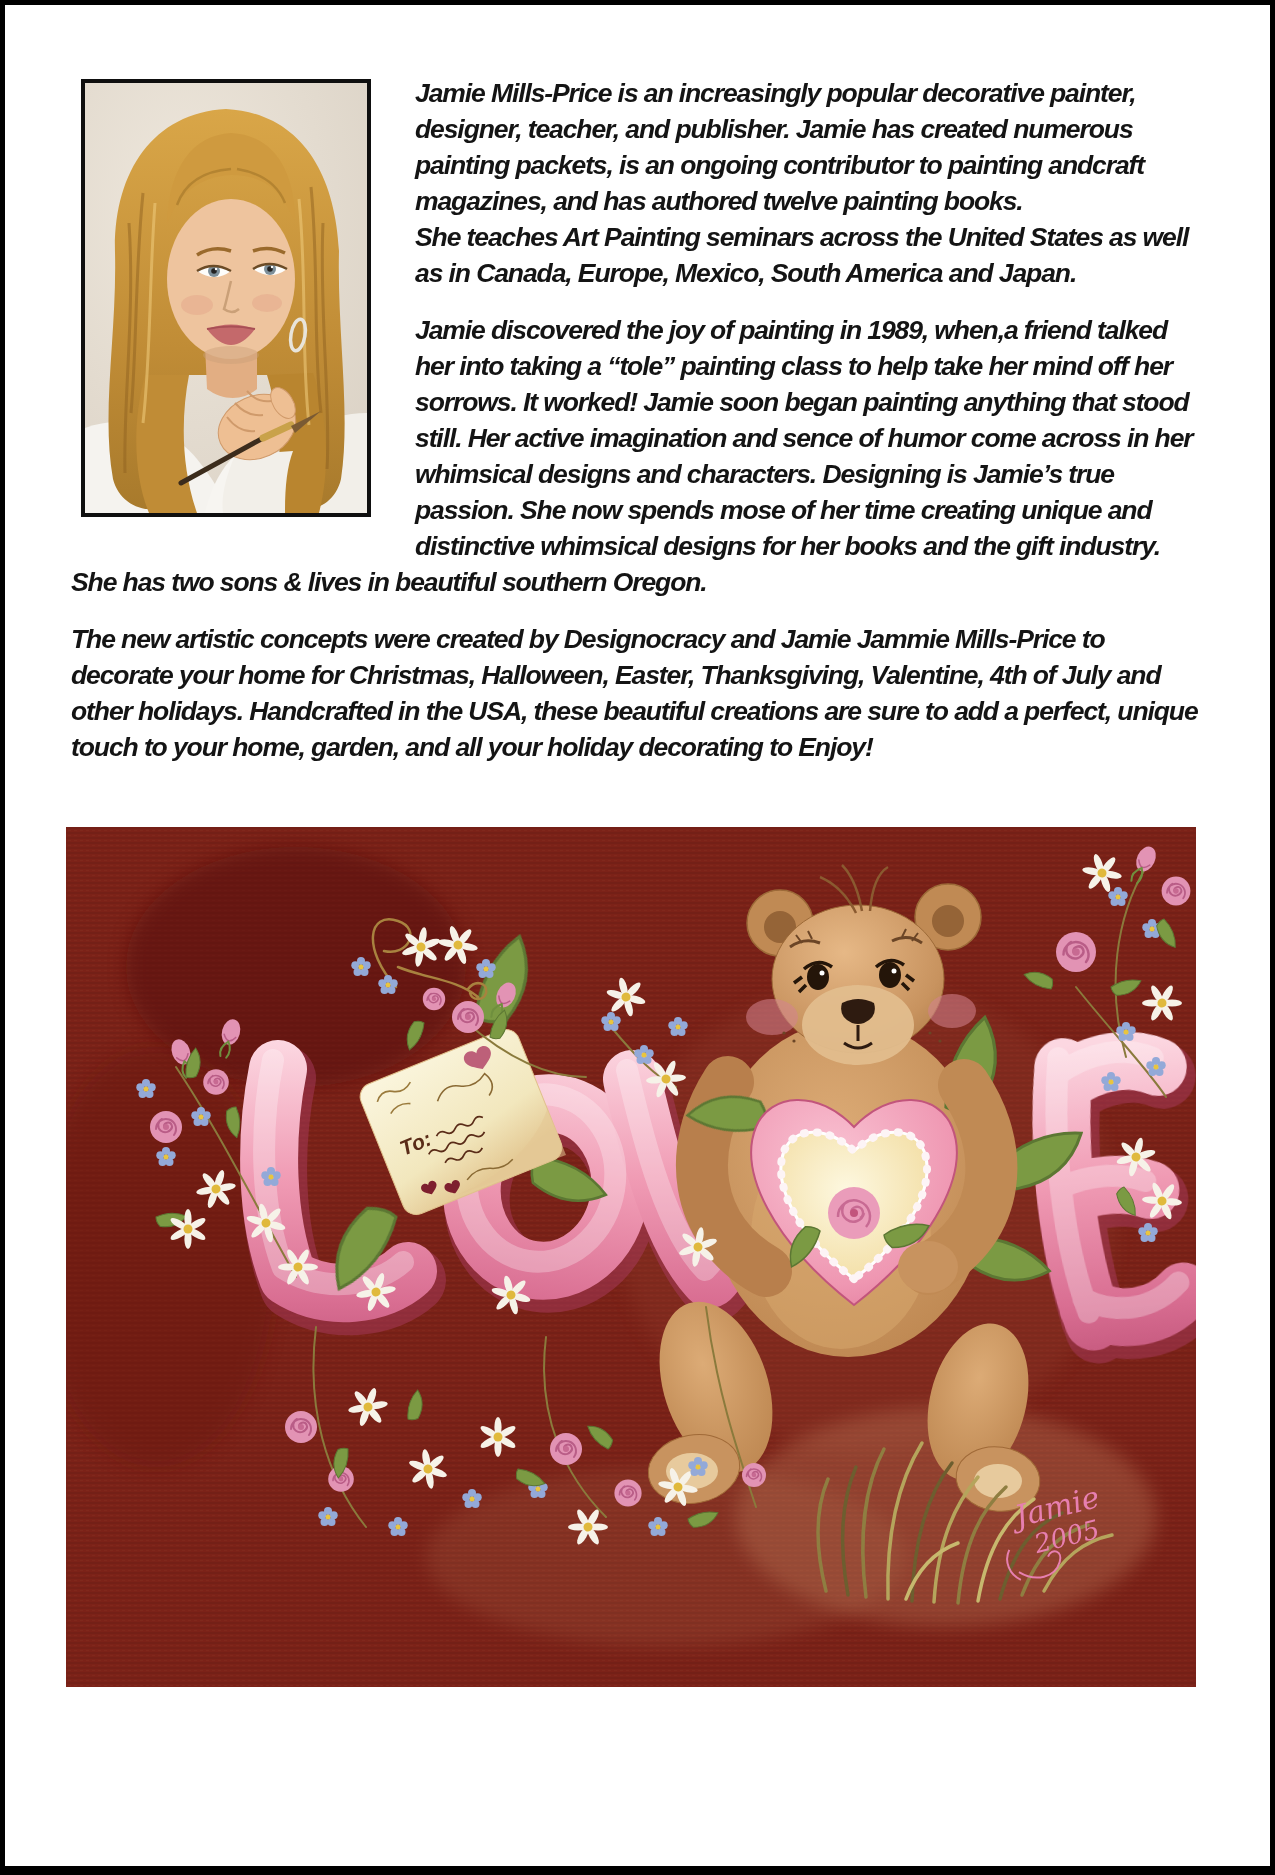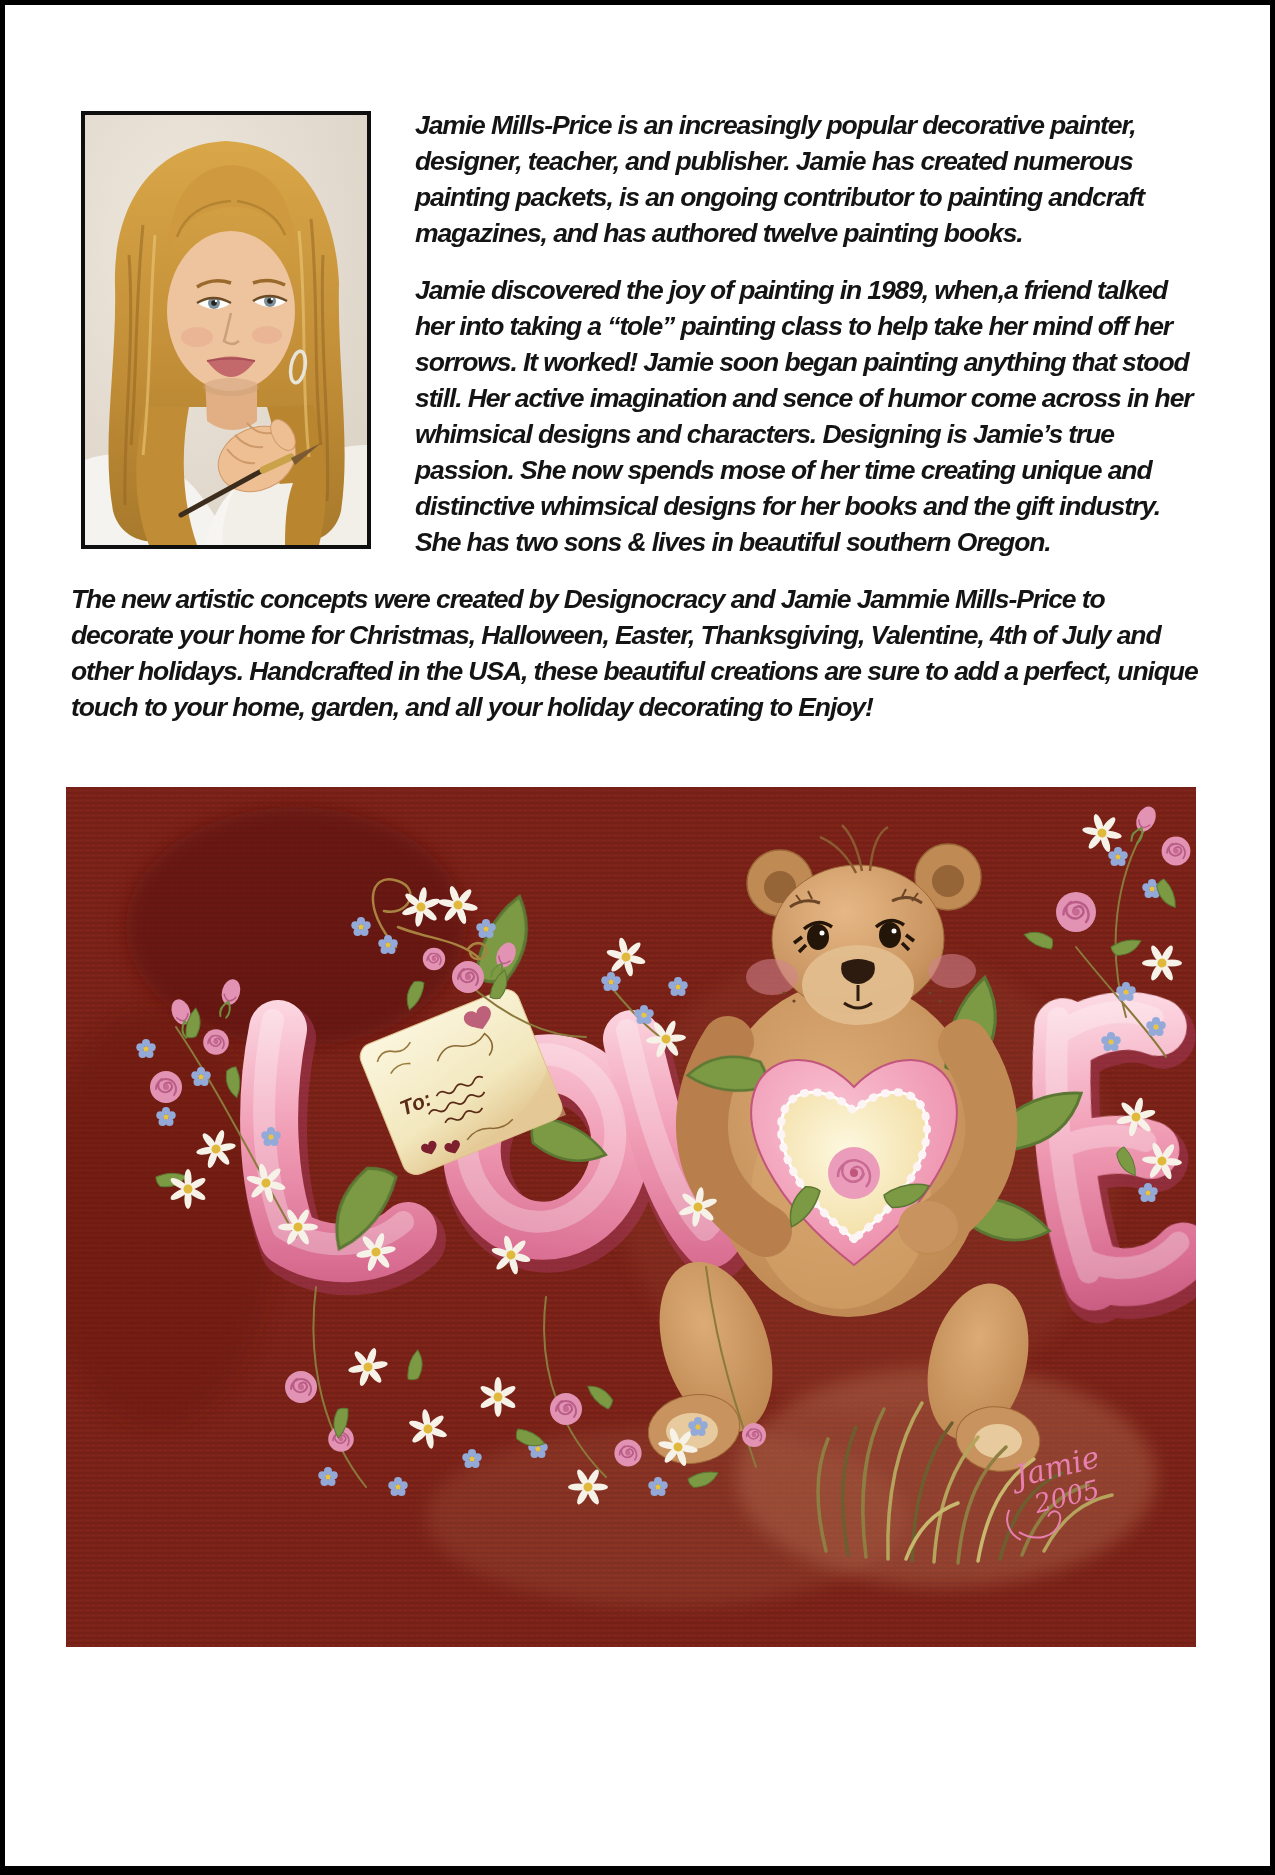--- a/index.html
+++ b/index.html
@@ -5,21 +5,21 @@
   html,body { margin:0; padding:0; background:#6e6e6e; }
   .page {
     width:1275px; height:1875px; box-sizing:border-box;
     background:#ffffff;
     border:5px solid #000;
     border-bottom-width:9px;
     position:relative; overflow:hidden;
     font-family:"Liberation Sans", sans-serif;
     margin:0 auto;
   }
-  .content { padding:70px 64px 0 66px;margin-top:32px; }
+  .content { padding:70px 64px 0 66px; }
   .photo {
     float:left; width:282px; height:430px;
     border:4px solid #0f0f0f;
     margin:4px 44px 26px 10px;
     background:#e9e2d7;
   }
   .photo svg { display:block; width:100%; height:100%; }
   .bio p {
     margin:0;
     font-style:italic; font-weight:bold;
@@ -108,20 +108,21 @@
           <ellipse cx="198" cy="320" rx="10" ry="17" transform="rotate(-32 198 320)" fill="#eebf93" stroke="#d09a6a"></ellipse>
           <line x1="96" y1="400" x2="180" y2="354" stroke="#3c2c1c" stroke-width="5" stroke-linecap="round"></line>
           <line x1="178" y1="355" x2="206" y2="342" stroke="#c9a24a" stroke-width="7" stroke-linecap="round"></line>
           <path d="M 206,343 L 236,328 L 210,350 Z" fill="#7a5a33"></path>
         </g>
       </svg>
     </div>
 
     <div class="bio">
       <p>Jamie Mills-Price is an increasingly popular decorative painter, designer, teacher, and publisher. Jamie has created numerous painting packets, is an ongoing contributor to painting andcraft magazines, and has authored twelve painting books.</p>
+      <p>She teaches Art Painting seminars across the United States as well as in Canada, Europe, Mexico, South America and Japan.</p>
       <p class="gap">Jamie discovered the joy of painting in 1989, when,a friend talked her into taking a “tole” painting class to help take her mind off her sorrows. It worked! Jamie soon began painting anything that stood still. Her active imagination and sence of humor come across in her whimsical designs and characters. Designing is Jamie’s true passion. She now spends mose of her time creating unique and distinctive whimsical designs for her books and the gift industry. She has two sons &amp; lives in beautiful southern Oregon.</p>
       <p class="gap">The new artistic concepts were created by Designocracy and Jamie Jammie Mills-Price to decorate your home for Christmas, Halloween, Easter, Thanksgiving, Valentine, 4th of July and other holidays. Handcrafted in the USA, these beautiful creations are sure to add a perfect, unique touch to your home, garden, and all your holiday decorating to Enjoy!</p>
     </div>
 
     <div class="painting" title="Folk-art Valentine painting: a sad-eyed teddy bear hugging a pink lace heart with a rose, standing among the word LOVE in puffy pink letters, decorated with roses, daisies, blue flowers, vines, a To: note, and grass on a dark brick-red background">
       <svg viewBox="0 0 1130 860">
         <defs>
           <pattern id="canvas" width="6" height="5" patternUnits="userSpaceOnUse">
             <rect width="6" height="5" fill="none"></rect>
             <line x1="0" y1="1" x2="6" y2="1" stroke="#3a0d08" stroke-width="0.7" opacity="0.35"></line>

